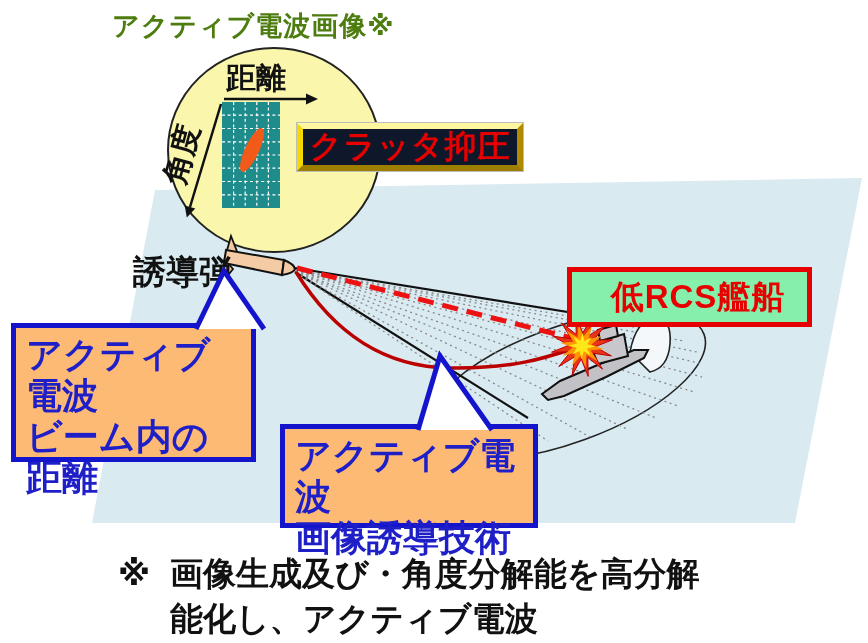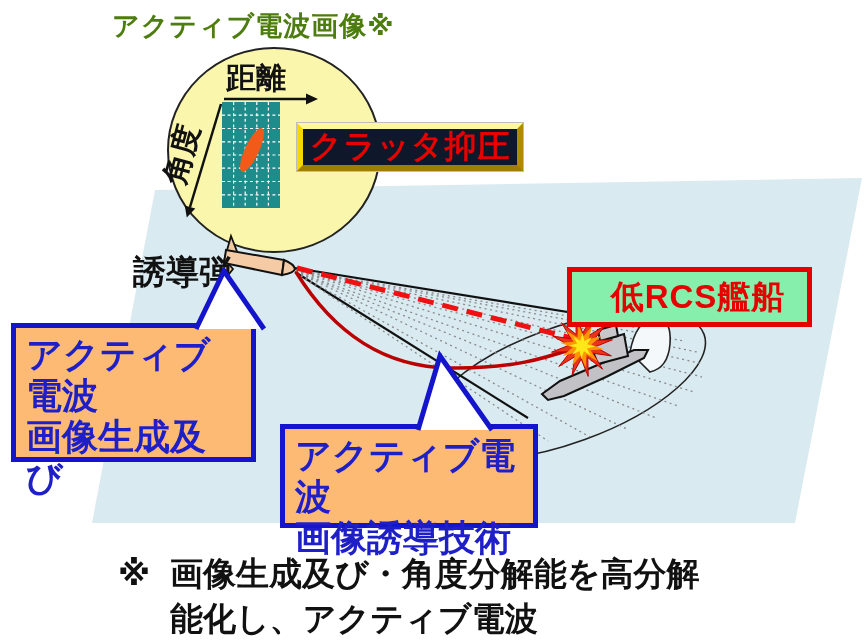--- a/index.html
+++ b/index.html
@@ -131,21 +131,21 @@
   <div class="abs angle-label">角度</div>
 
   <div class="abs clutter-box">クラッタ抑圧</div>
 
   <div class="abs missile-label">誘導弾</div>
 
   <div class="abs ship-box">低RCS艦船</div>
 
   <div class="abs bubble bubble-generation">
     <div>アクティブ電波</div>
-    <div>画像生成及び</div>
+    <div>ビーム内の距離</div>
   </div>
 
   <div class="abs bubble bubble-guidance">
     <div>アクティブ電波</div>
     <div>画像誘導技術</div>
   </div>
 
   <div class="abs footnote">
     <div class="marker">※</div>
     <div>

